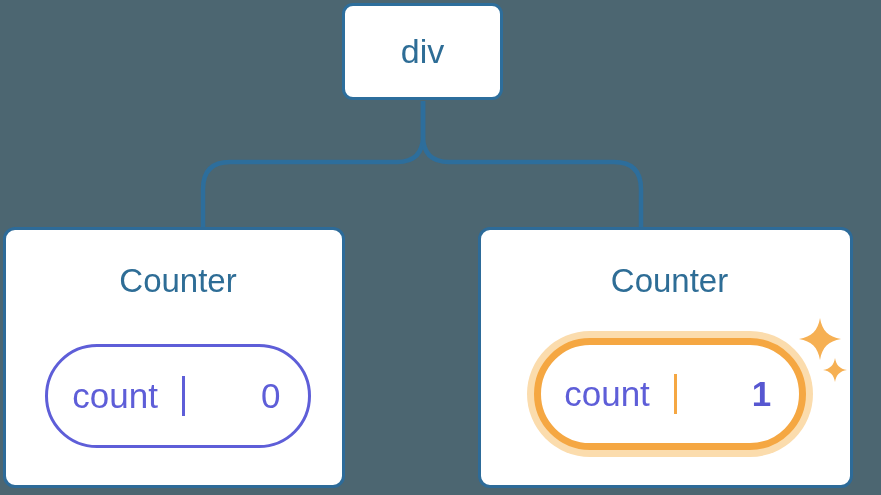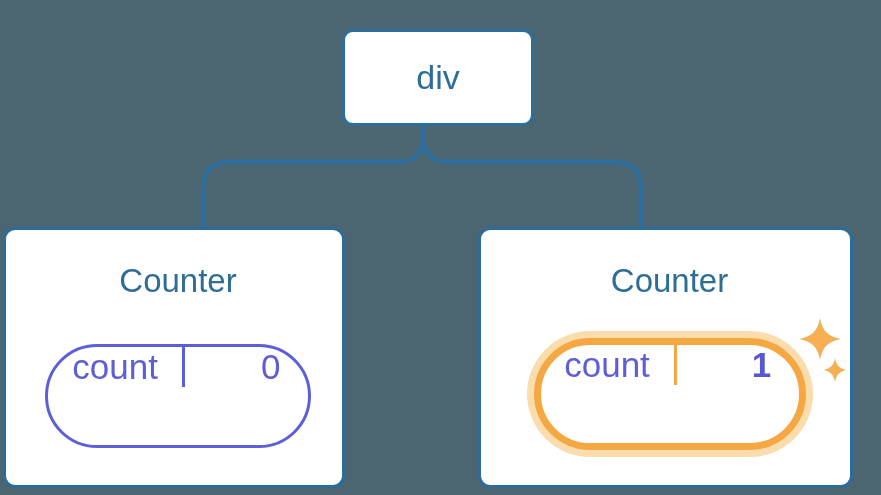--- a/index.html
+++ b/index.html
@@ -17,30 +17,29 @@
     width: 881px; height: 495px;
   }
   .conn {
     fill: none;
     stroke: var(--connector, #2d6e9c);
     stroke-width: 4.5;
   }
   .node {
     position: absolute;
     left: 342px; top: 3px;
-    width: 192px; height: 97px;
+    width: 161px; height: 97px;
     box-sizing: border-box;
     background: #ffffff;
     border: 3px solid var(--node-border, #2d6e9c);
     border-radius: 11px;
     display: flex; align-items: center; justify-content: center;
     font-size: 34px;
     font-weight: 500;
     color: var(--node-text, #2e6d96);
-    margin-top: 26px;
   }
   .card {
     position: absolute;
     top: 227px;
     height: 261px;
     box-sizing: border-box;
     background: #ffffff;
     border: 3px solid var(--card-border, #2d6b99);
     border-radius: 12px;
     display: flex; flex-direction: column; align-items: center; padding-left: 8px;
@@ -49,21 +48,21 @@
   .card-right { left: 478px; width: 375px; }
   .card-title {
     margin-top: 31px;
     font-size: 33px;
     line-height: 1.2;
     font-weight: 500;
     color: var(--title-text, #2e6d96);
   }
   .pill {
     display: flex;
-    align-items: flex-start;
+    align-items: center;
     box-sizing: border-box;
     gap: 48px;
   }
   .pill-plain {
     margin-top: 43px;
     width: 266px; height: 104px;
     border: 3px solid var(--pill-purple, #5e5ed8);
     border-radius: 52px;
   }
   .pill-highlighted {

